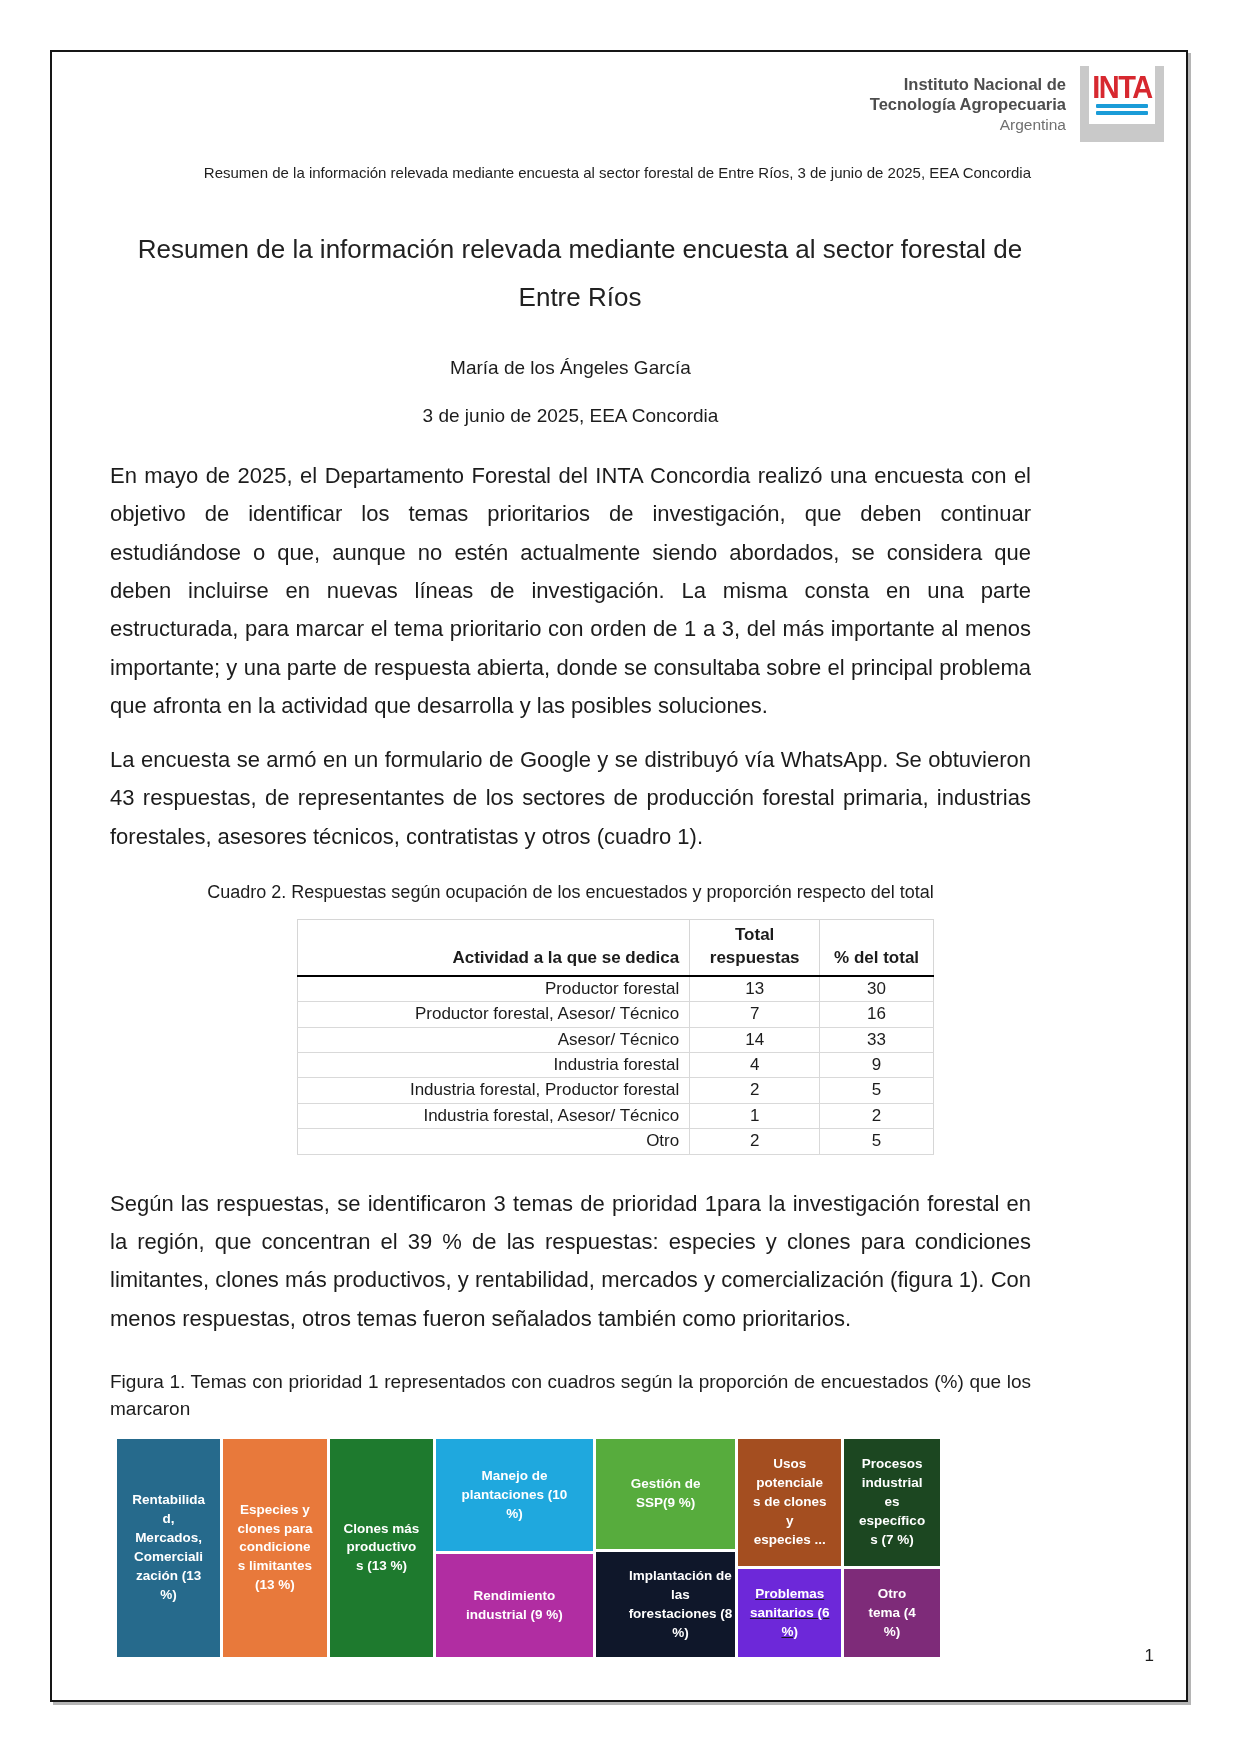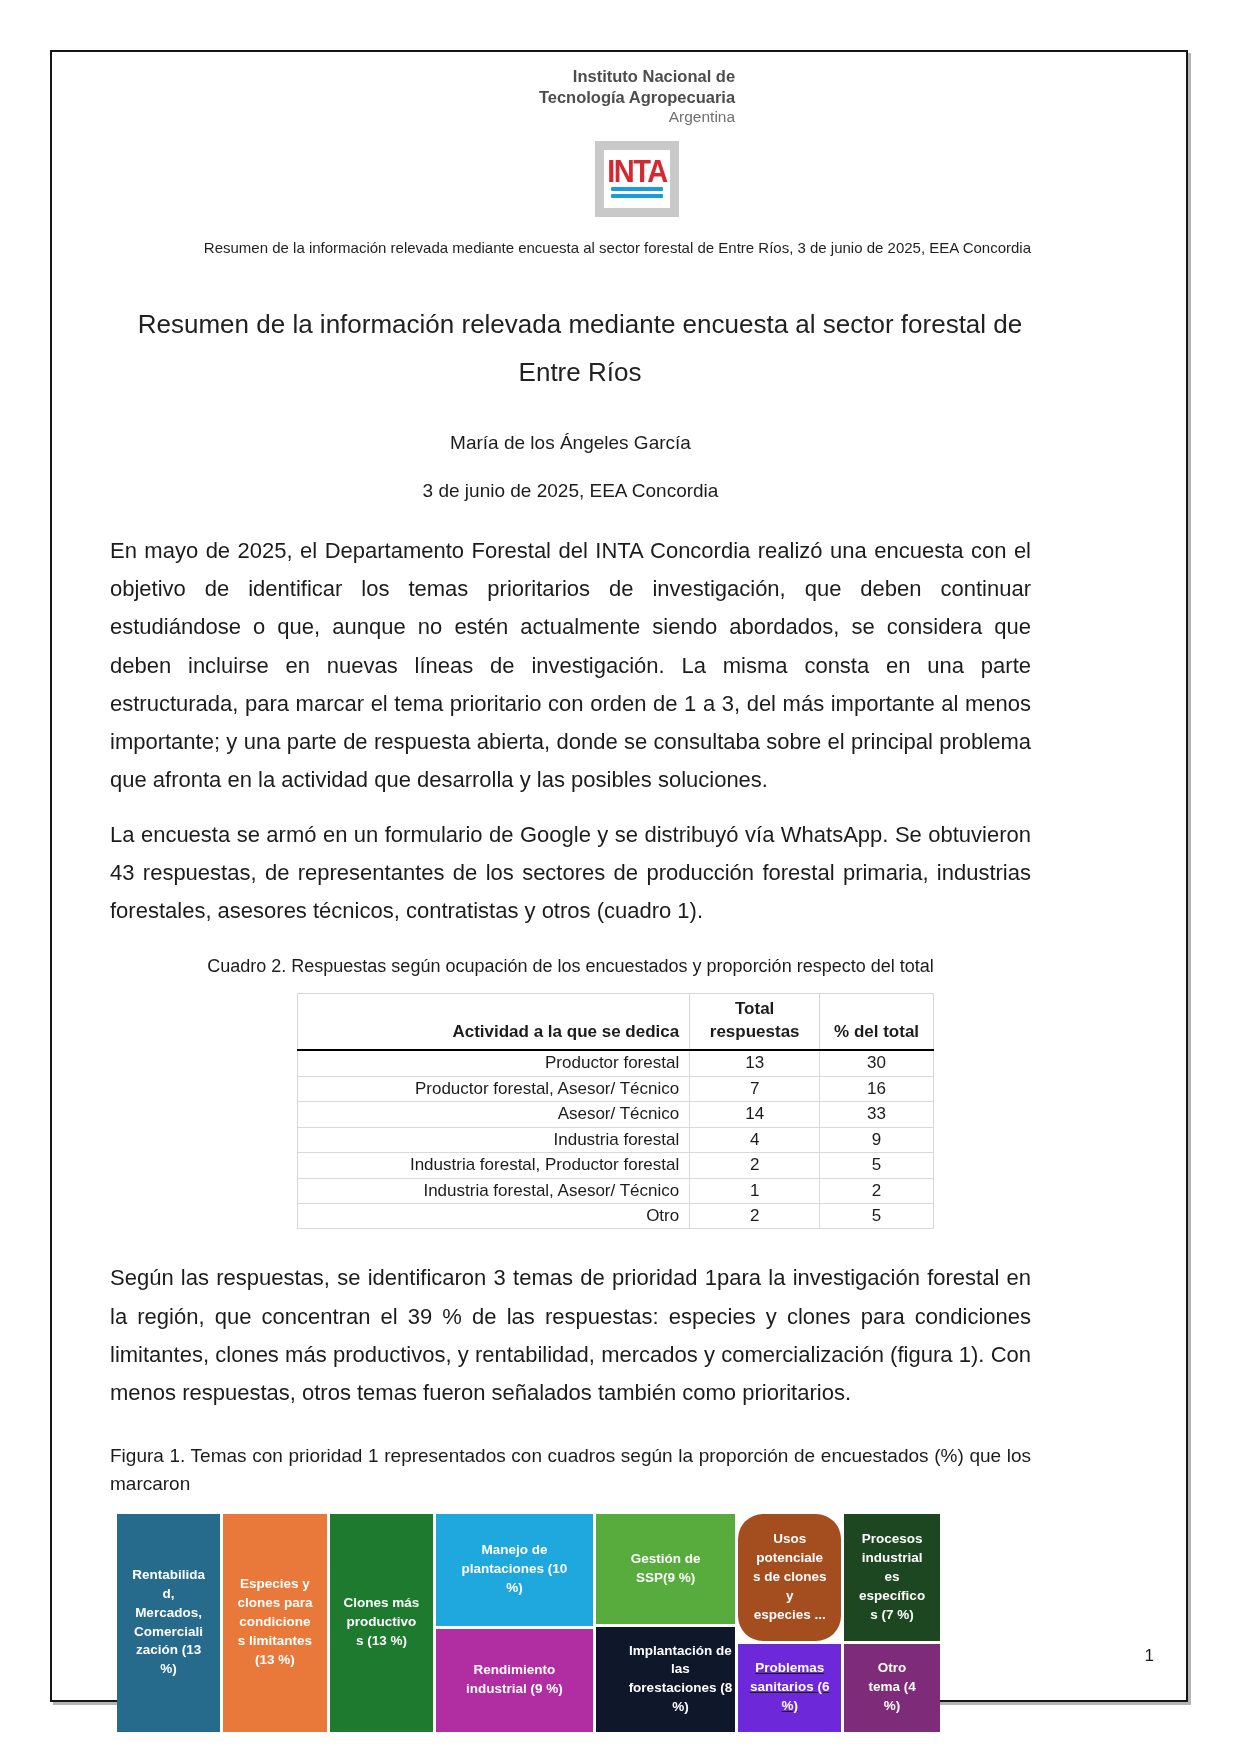--- a/index.html
+++ b/index.html
@@ -3,25 +3,25 @@
 <meta charset="utf-8">
 <style>
   html,body{margin:0;padding:0;background:#ffffff;}
   .page{position:relative;width:1241px;height:1755px;background:#fff;
         font-family:"Liberation Sans",sans-serif;color:#1c1c1c;overflow:hidden;}
   .frame{position:absolute;left:50px;top:50px;width:1138px;height:1652px;
          border:2px solid #161616;box-shadow:3px 3px 0 rgba(120,120,120,.55);
          box-sizing:border-box;padding:10px 155px 0 58px;}
   
   .logo-row{display:flex;justify-content:flex-end;align-items:center;gap:14px;
-            margin-right:-133px;margin-top:4px;flex-direction:column;}
+            margin-right:-133px;margin-top:4px;}
   .org{ text-align:right;line-height:1.25;}
   .org .l1,.org .l2{font-weight:bold;font-size:16.5px;color:#4d4d4d;}
   .org .l3{font-size:15.5px;color:#707070;}
-  .logo-frame{width:84px;height:76px;background:#c9c9c9;display:flex;align-items:center;justify-content:center;}
+  .logo-frame{width:84px;height:76px;background:#c9c9c9;display:flex;align-items:flex-start;justify-content:center;}
   .logo-inner{width:66px;height:58px;background:#fff;display:flex;flex-direction:column;
               align-items:center;justify-content:center;gap:2px;}
   .logo-text{color:#d7282f;font-weight:bold;font-size:29px;letter-spacing:-1.5px;
              transform:scaleY(1.05);line-height:.9;}
   .logo-bar{width:52px;height:4px;background:#1a9cd8;border-radius:1px;}
   .logo-bar + .logo-bar{margin-top:1px;}
   .header-line{margin-top:22px;text-align:right;font-size:15px;color:#1f1f1f;}
   
   .title{margin:44px auto 0 auto;width:940px;text-align:center;font-size:26px;
          line-height:1.85;color:#212121;}
@@ -184,21 +184,21 @@
 SSP(9 %)</span>
           </div>
           <div class="tm-box" style="flex-grow: 48.5; flex-basis: 0px; background: #0f172a; justify-content: flex-end;">
             <span class="tm-label">Implantación de
 las
 forestaciones (8
 %)</span>
           </div>
         </div>
         <div class="tm-col" style="flex-grow: 12.8; flex-basis: 0px;">
-          <div class="tm-box" style="flex-grow: 60; flex-basis: 0px; background: rgb(164, 78, 32); border-radius: 25px;">
+          <div class="tm-box" style="flex-grow: 60; flex-basis: 0px; background: rgb(164, 78, 32);">
             <span class="tm-label">Usos
 potenciale
 s de clones
 y
 especies ...</span>
           </div>
           <div class="tm-box" style="flex-grow: 40; flex-basis: 0px; background: #6d28d9; text-decoration: underline;">
             <span class="tm-label">Problemas
 sanitarios (6
 %)</span>

